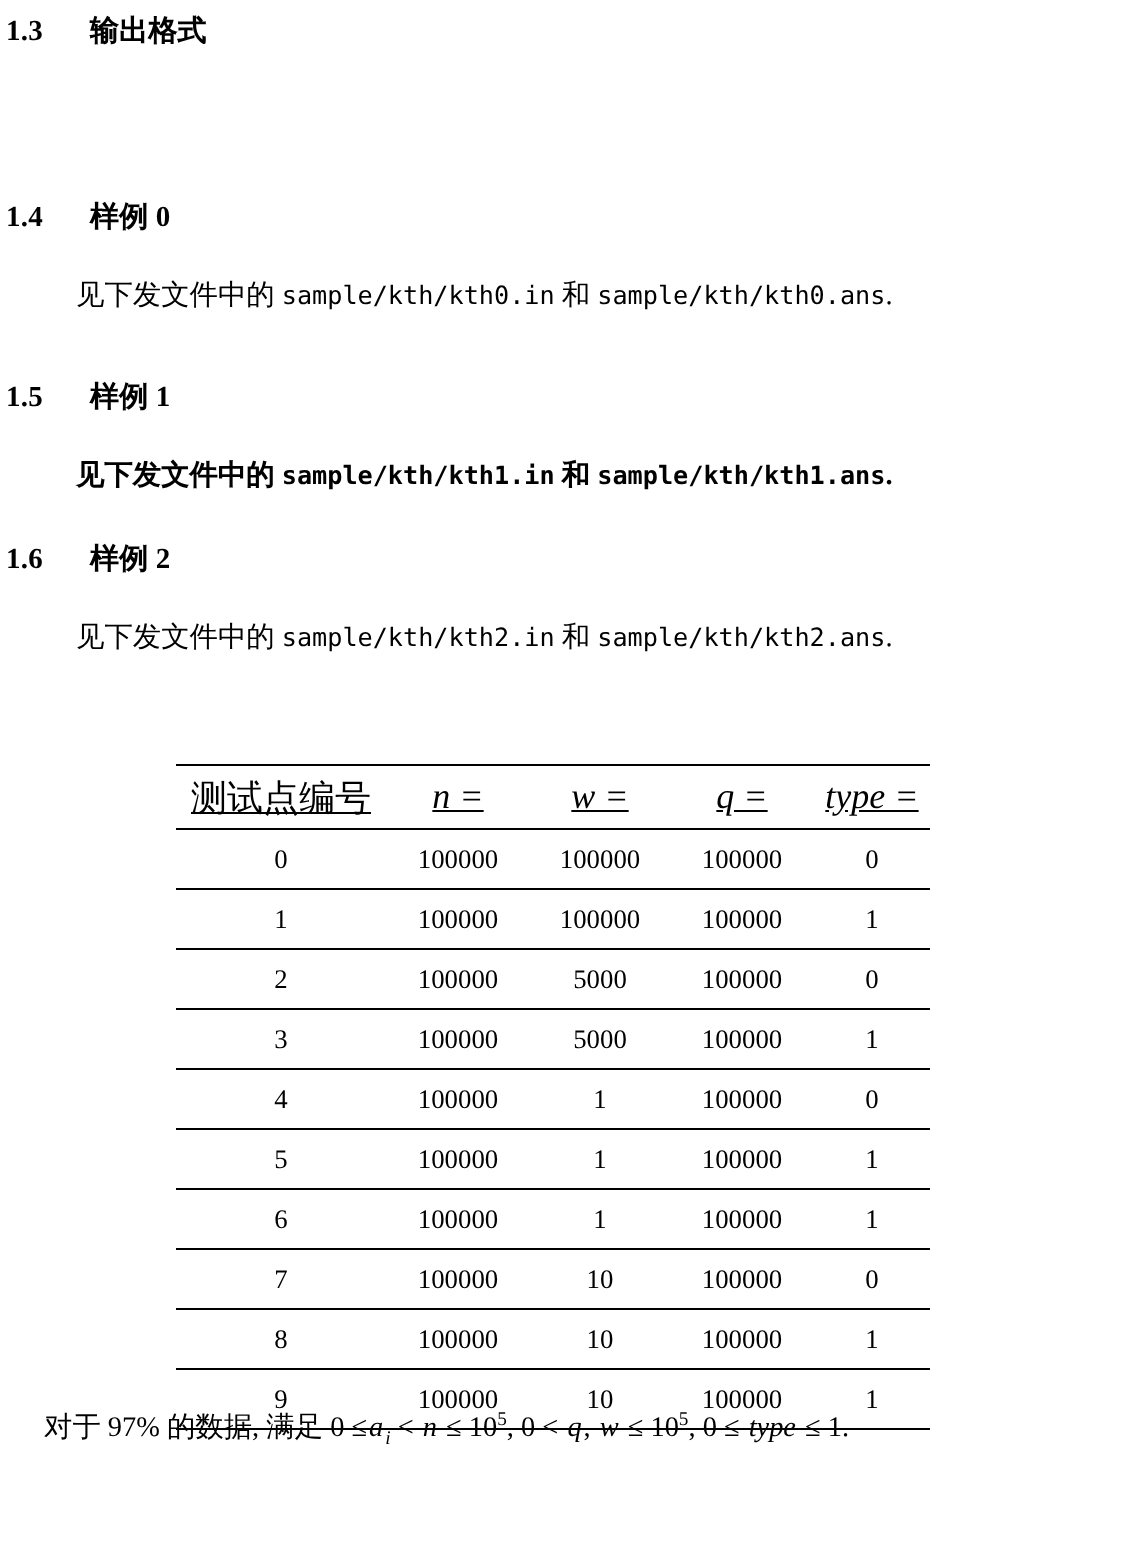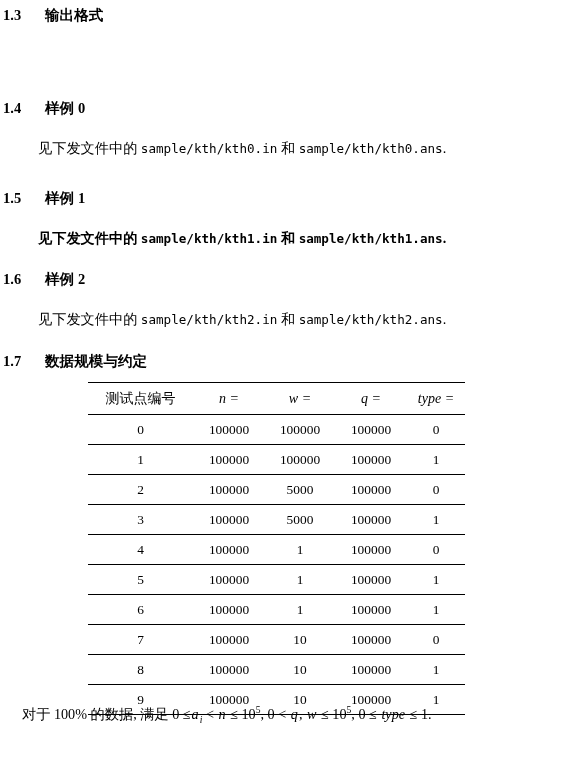--- a/index.html
+++ b/index.html
@@ -88,21 +88,22 @@
     text-align: center;
     font-weight: normal;
     height: 29px;
     vertical-align: middle;
     border-top: 1.1px solid #000;
   }
   #scale-table thead th {
     border-top: 1.2px solid #000;
     border-bottom: 1.1px solid #000;
     height: 31px;
-    font-size: 14px;
+    font-size: 18px;
+    text-decoration: underline;
   }
   #scale-table thead th.mh {
     font-style: italic;
   }
   #scale-table tbody tr:last-child td {
     border-bottom: 1.2px solid #000;
   }
   .c0 { width: 105px; }
   .c1 { width: 72px; }
   .c2 { width: 70px; }
@@ -145,23 +146,20 @@
     <span class="num">1.6</span><span class="title">样例 2</span>
   </div>
 
   <div class="para" style="top:310px;text-align:right;">
     <span>见下发文件中的</span>
     <span class="mono">sample/kth/kth2.in</span>
     <span>和</span>
     <span class="mono">sample/kth/kth2.ans</span><span>.</span>
   </div>
 
-  <div class="section" style="top:352px;">
-    <span class="num">1.7</span><span class="title">数据规模与约定</span>
-  </div>
 
   <table id="scale-table">
     <thead>
       <tr>
         <th class="c0">测试点编号</th>
         <th class="c1 mh">n =</th>
         <th class="c2 mh">w =</th>
         <th class="c3 mh">q =</th>
         <th class="c4 mh">type =</th>
       </tr>
@@ -235,19 +233,19 @@
         <td>100000</td>
         <td>10</td>
         <td>100000</td>
         <td>1</td>
       </tr>
     </tbody>
   </table>
 
   <div class="para flow" style="top:705px;">
     <span>对于</span>
-    <span class="num-rm">100%</span>
+    <span class="num-rm">97%</span>
     <span>的数据, 满足</span>
     <span><span>0 ≤</span><span class="mi">a</span><sub class="sb">i</sub> <span>&lt;</span> <span class="mi">n</span> <span>≤ 10</span><sup class="sp">5</sup><span>, 0 &lt;</span> <span class="mi">q</span><span>,</span> <span class="mi">w</span> <span>≤ 10</span><sup class="sp">5</sup><span>, 0 ≤</span> <span class="mi">type</span> <span>≤ 1.</span></span>
   </div>
 
 
 </div>
 
 </body></html>

